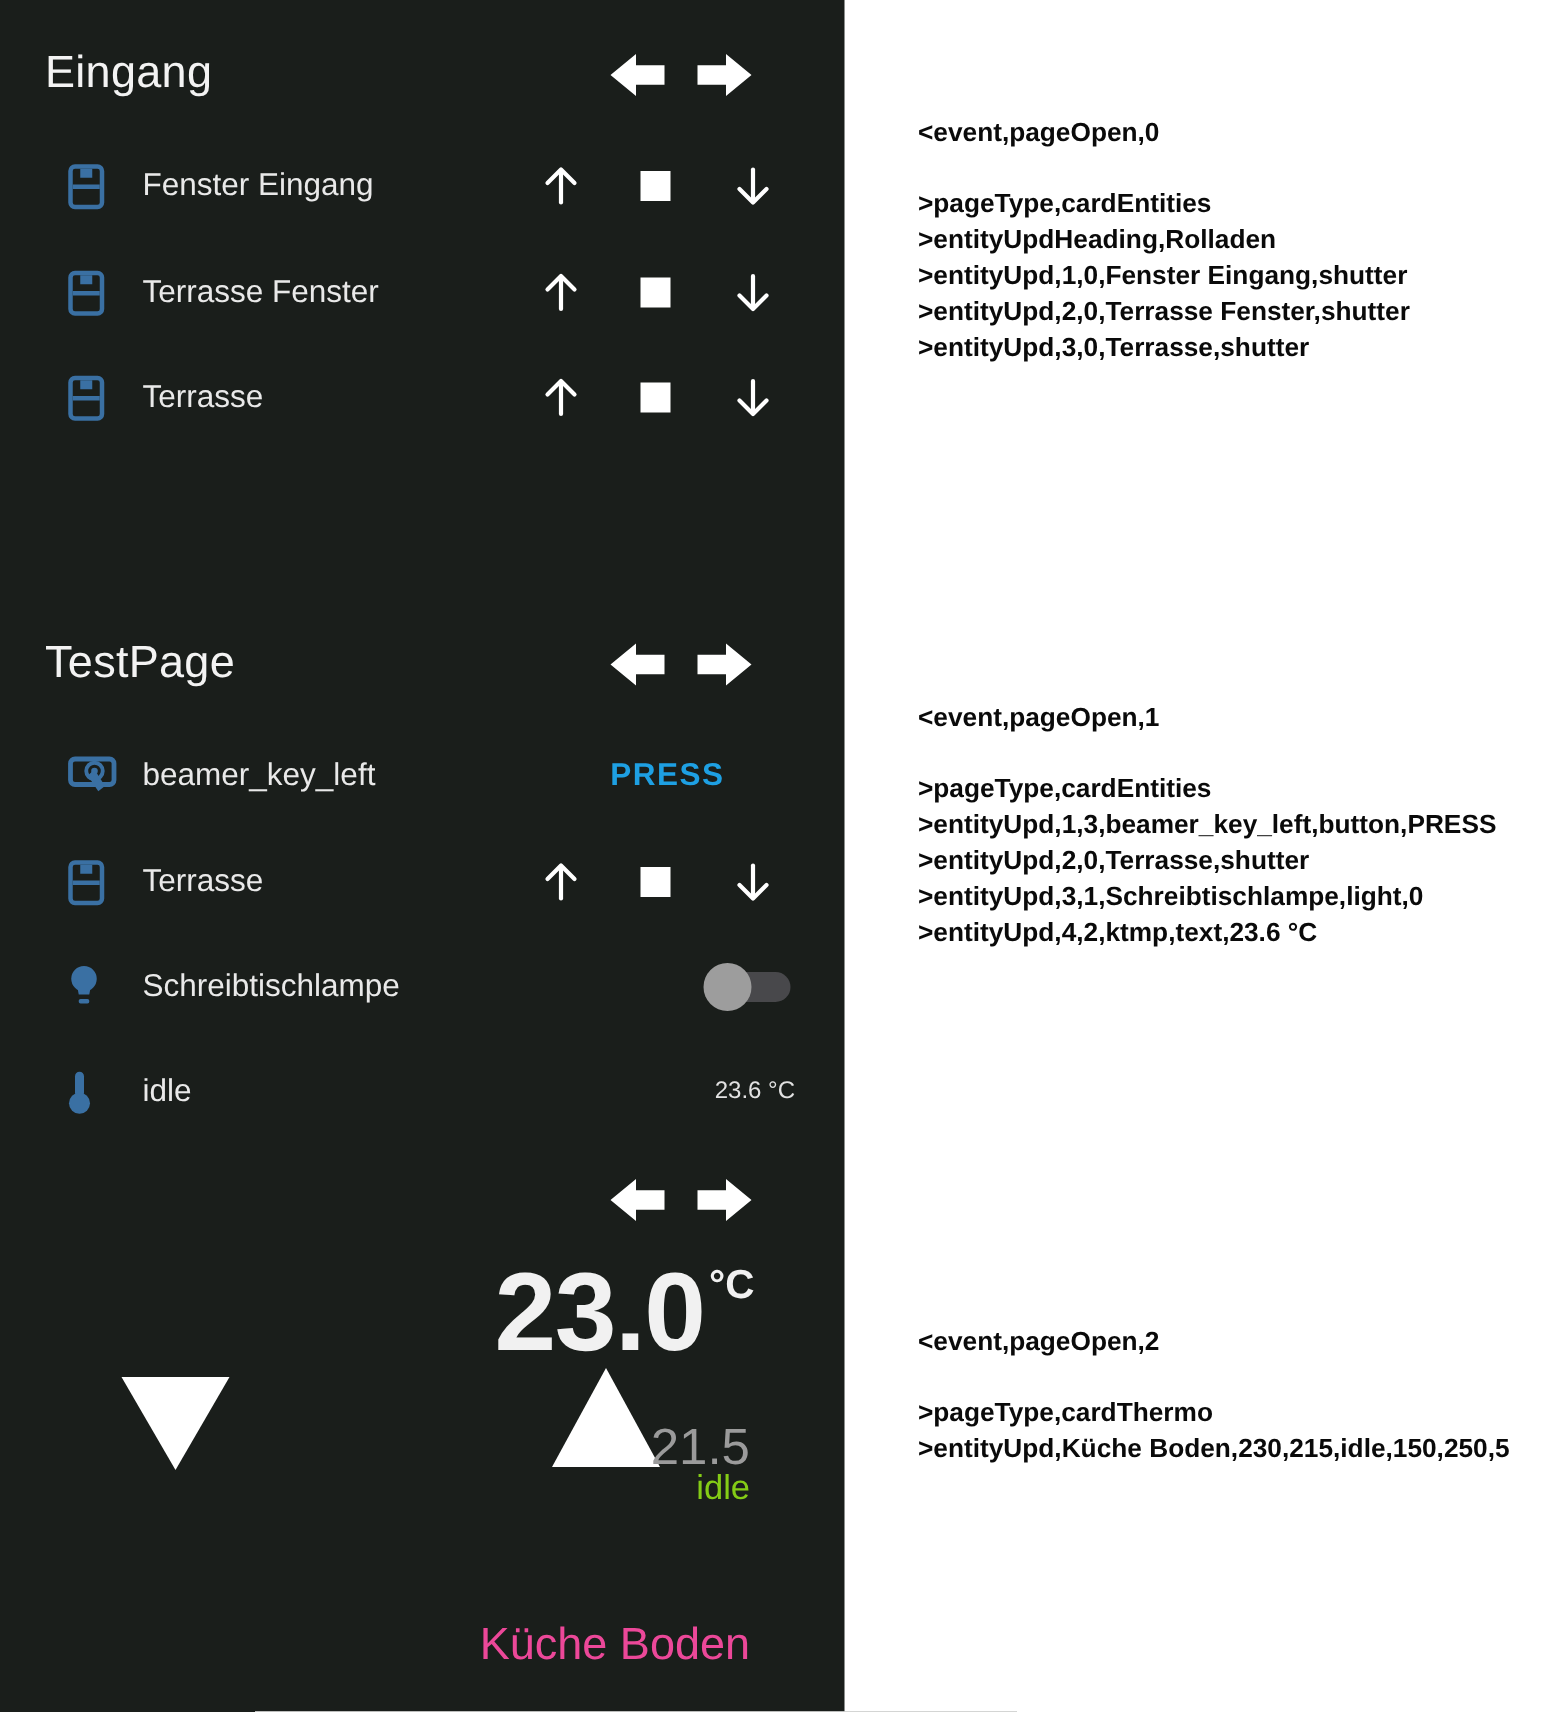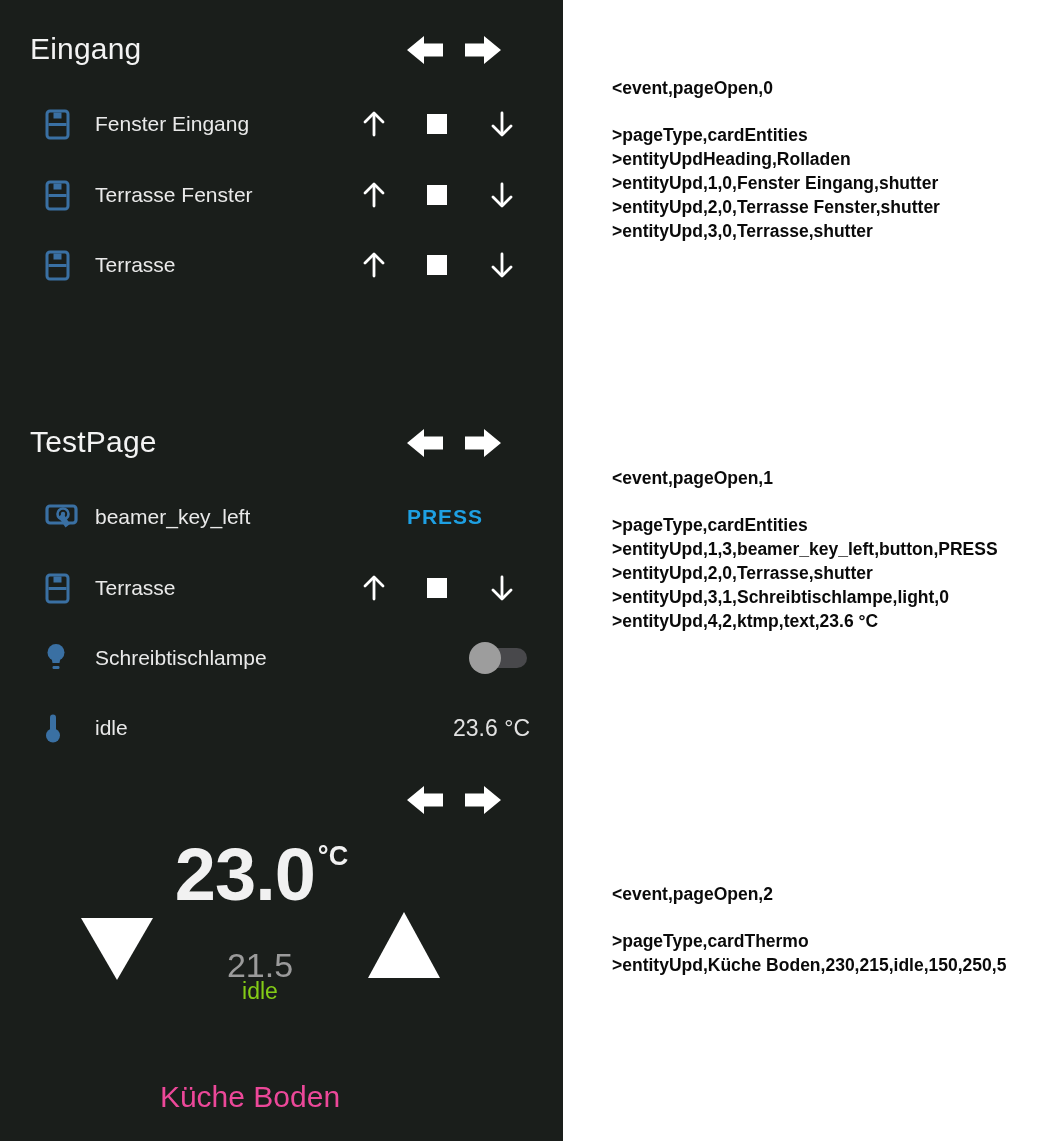--- a/index.html
+++ b/index.html
@@ -16,28 +16,28 @@
                display:flex;align-items:center;justify-content:flex-start;}
   .entity-label{position:absolute;left:95px;top:50%;transform:translateY(-50%);
                 font-size:21px;color:#e9e9e9;}
   .ctl-up{position:absolute;left:361px;top:50%;transform:translateY(-50%);width:26px;height:28px;}
   .ctl-stop{position:absolute;left:427px;top:50%;transform:translateY(-50%);width:20px;height:20px;background:#ffffff;}
   .ctl-down{position:absolute;left:489px;top:50%;transform:translateY(-50%);width:26px;height:28px;}
 
   .press-label{position:absolute;left:400px;width:90px;top:50%;transform:translateY(-50%);
                text-align:center;font-size:21px;font-weight:700;letter-spacing:1px;}
   .text-value{position:absolute;left:410px;width:120px;top:50%;transform:translateY(-50%);
-              text-align:right;font-size:23px;color:#e2e2e2;}
+              text-align:right;font-size:16px;color:#e2e2e2;}
 
   .toggle-track{position:absolute;left:470px;top:50%;transform:translateY(-50%);
                 width:57px;height:20px;border-radius:10px;background:#48484b;}
   .toggle-knob{position:absolute;left:469px;top:50%;transform:translateY(-50%);margin-top:0;
                width:32px;height:32px;border-radius:50%;background:#9d9d9d;}
 
-  .thermo-center{position:absolute;left:20px;width:480px;text-align:center;}
+  .thermo-center{position:absolute;left:20px;width:480px;text-align:right;}
   .temp-big{font-size:74px;font-weight:700;color:#f1f1f1;letter-spacing:-1px;line-height:1;}
   .temp-unit{font-size:27px;font-weight:700;color:#f1f1f1;vertical-align:top;position:relative;top:3px;left:3px;}
   .tri-down{position:absolute;left:81px;top:918px;width:0;height:0;
             border-left:36px solid transparent;border-right:36px solid transparent;
             border-top:62px solid #ffffff;}
   .tri-up{position:absolute;left:368px;top:912px;width:0;height:0;
           border-left:36px solid transparent;border-right:36px solid transparent;
           border-bottom:66px solid #ffffff;}
   .target-temp{font-size:34px;color:#9b9b9b;}
   .thermo-state{font-size:23px;color:#84cc16;}

